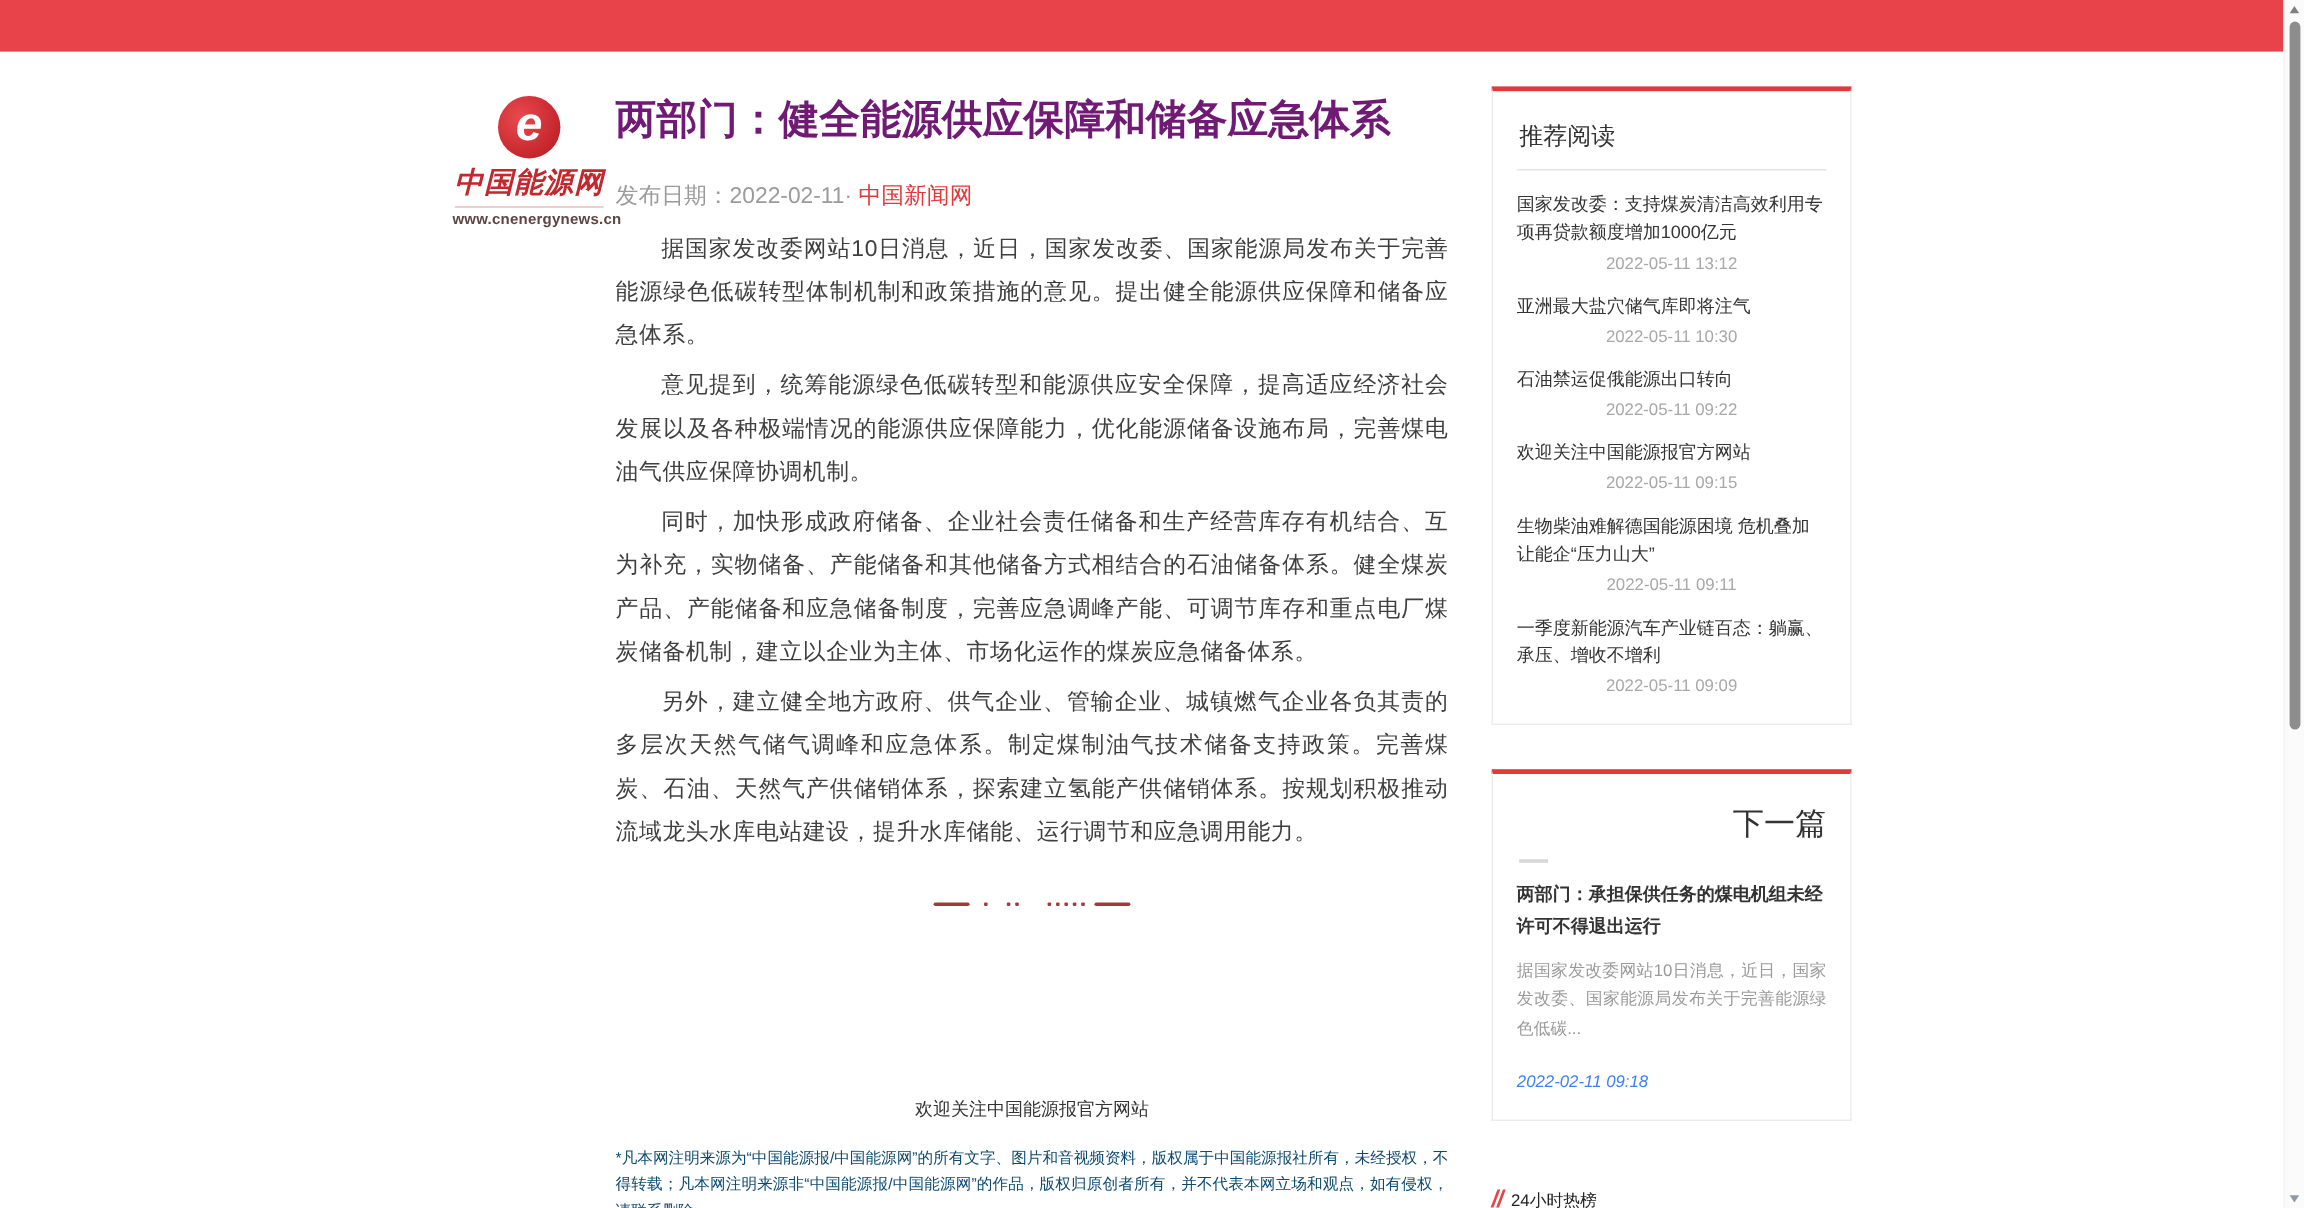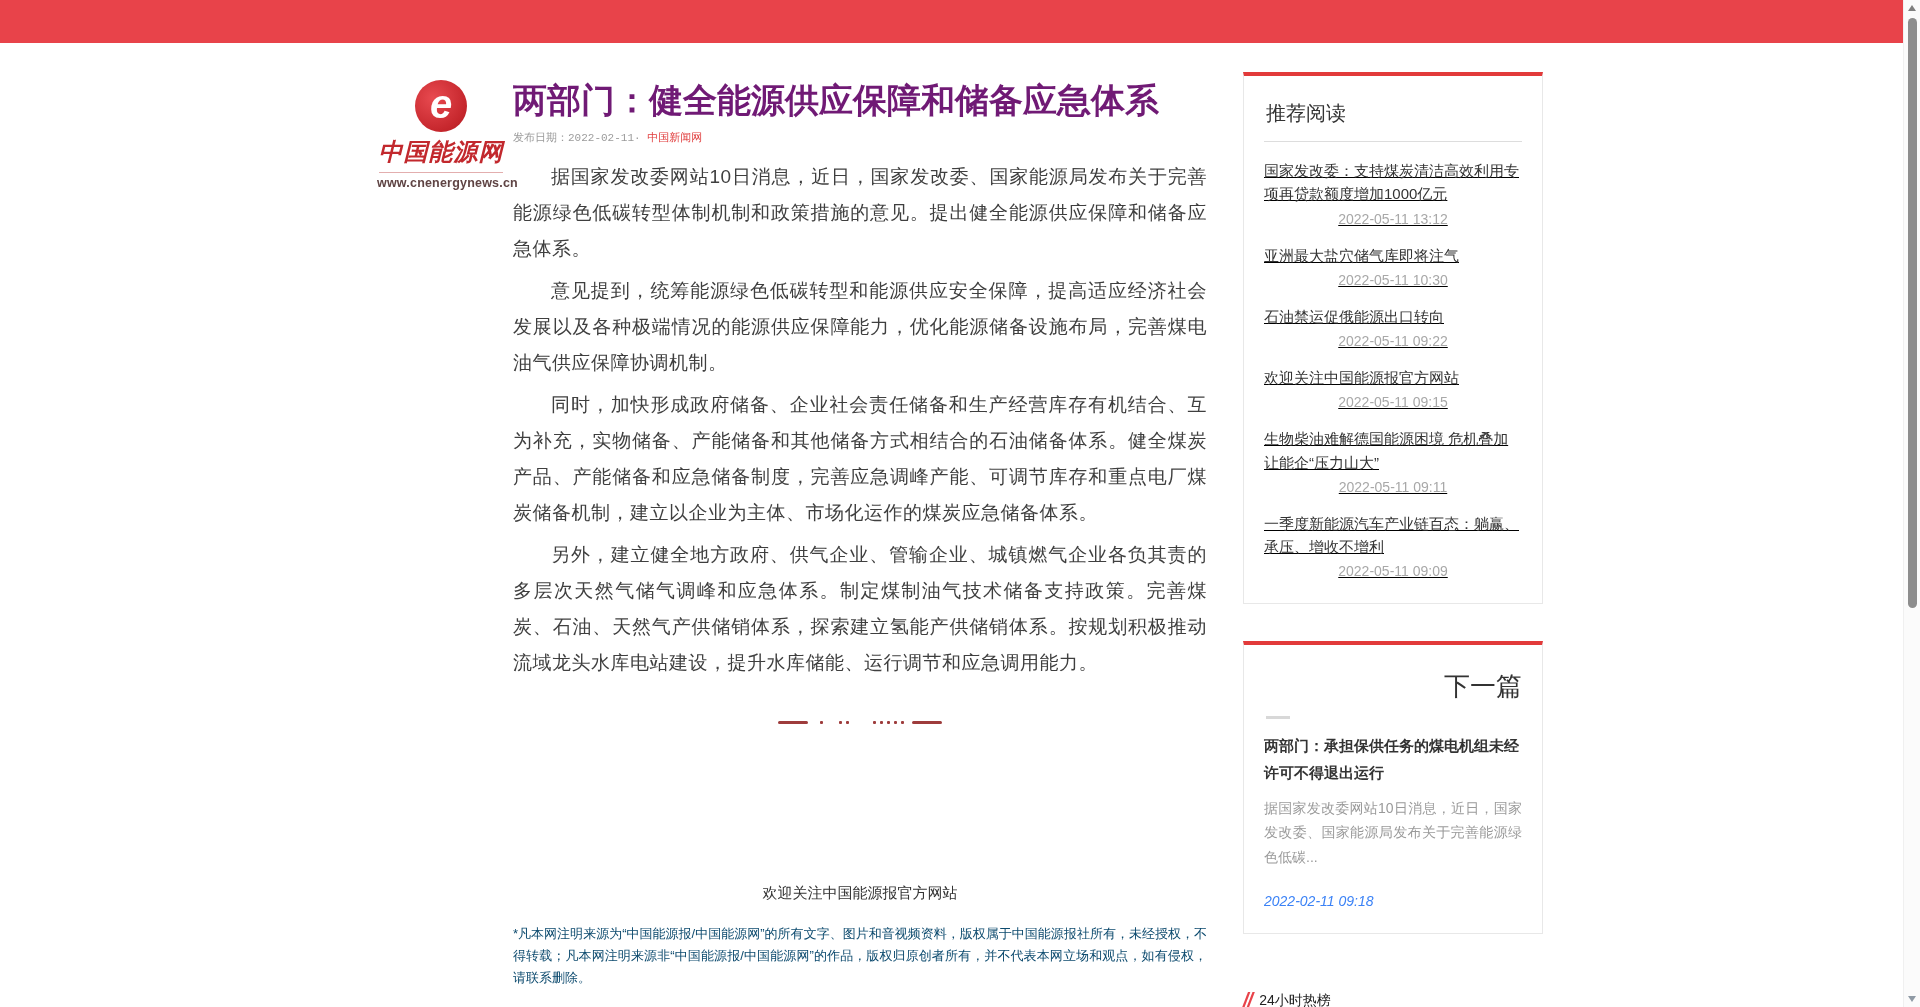--- a/index.html
+++ b/index.html
@@ -21,21 +21,21 @@
   .logo-circle span { color:#ffffff; font-size:40px; font-weight:bold; font-style:italic;
     line-height:1; transform:translateY(-2px); }
   .logo-name { margin-top:4px; color:#c2282d; font-size:24px; font-weight:bold;
     font-style:italic; letter-spacing:1px; white-space:nowrap; }
   .logo-rule { height:1px; background:#e3aeae; margin:4px 2px 3px 2px; }
   .logo-url { color:#5f4444; font-size:12.5px; font-weight:bold; letter-spacing:0.2px; }
 
   
   .article { width:694px; }
   .article h1 { font-size:34px; line-height:1.3; color:#701a75; font-weight:bold; }
-  .meta { margin-top:8px; font-size:11px; color:#9b9b9b;font-family:Liberation Mono, monospace; }
+  .meta { margin-top:28px; font-size:19px; color:#9b9b9b; }
   .meta .src { color:#e03b3b; }
   .paragraphs { margin-top:14px; }
   .paragraphs p { font-size:19px; color:#3f3f3f; line-height:36px; text-indent:2em;
     text-align:justify; letter-spacing:0.5px; margin-bottom:6px; }
 
   .ornament { margin-top:40px; display:flex; align-items:center; justify-content:center; }
   .ornament .dash { width:30px; height:3px; background:#9e3c3c; border-radius:2px; }
   .ornament .dot  { width:3px;  height:3px; background:#9e3c3c; border-radius:1px; }
   .g12 { margin-left:12px; } .g4 { margin-left:4px; } .g16 { margin-left:16px; }
   .g24 { margin-left:24px; } .g8 { margin-left:8px; }
@@ -43,21 +43,21 @@
   .welcome { margin-top:160px; text-align:center; font-size:15px; color:#333333; }
   .disclaimer { margin-top:20px; font-size:13px; color:#0c4a6e; line-height:22px;
     text-align:justify; }
 
   
   .side-box { border:1px solid #e8e8e8; border-top:4px solid #e23a3a;
     padding:18px 20px 24px 20px; background:#ffffff; }
   .box-recommended { margin-top:29px; }
   .box-head { font-size:20px; color:#333333; padding:6px 0 14px 2px;
     border-bottom:1px solid #dddddd; }
-  .rec-item { margin-top:17px; cursor:pointer;text-decoration:underline; }
+  .rec-item { margin-top:17px; cursor:pointer; }
   .rec-title { font-size:15px; color:#333333; line-height:1.55; }
   .rec-time { margin-top:5px; font-size:14px; color:#a8a8a8;text-align:center; }
 
   .box-next { margin-top:37px; }
   .next-head { font-size:26px; color:#333333; padding:6px 0 0 2px;text-align:right; }
   .next-rule { width:24px; height:3px; background:#d8d8d8; margin:12px 0 14px 2px; }
   .next-title { font-size:15px; color:#333333; font-weight:bold; line-height:1.75; cursor:pointer; }
   .next-excerpt { margin-top:10px; font-size:14px; color:#9a9a9a; line-height:1.75;
     text-align:justify; }
   .next-time { margin-top:24px; font-size:14px; color:#3b82f6;font-style:italic; }

